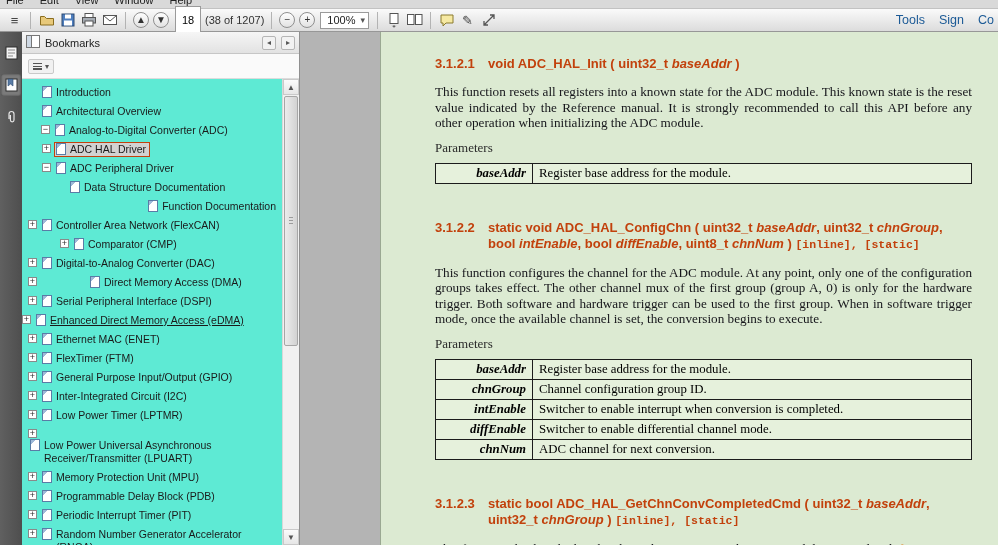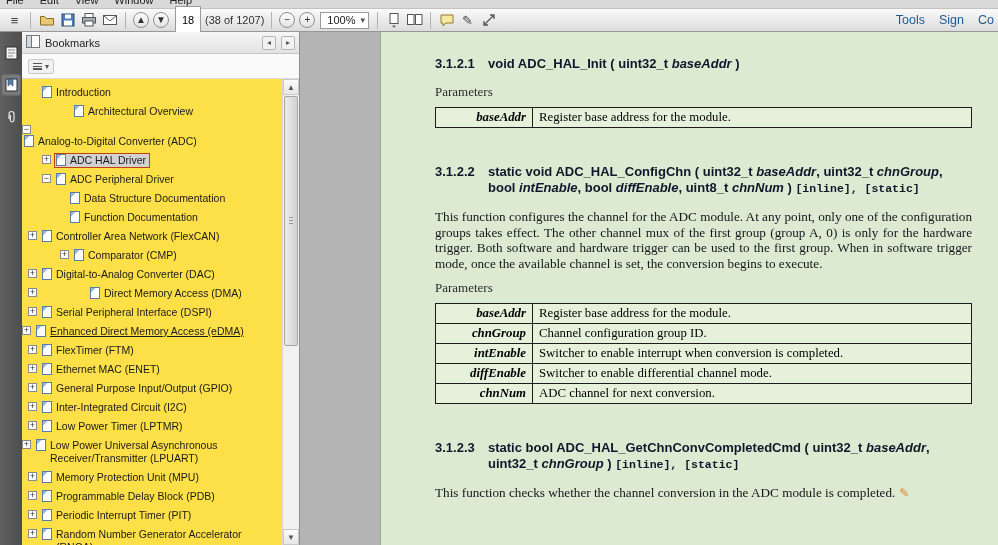--- a/index.html
+++ b/index.html
@@ -38,21 +38,21 @@
   .panel { width:278px; flex:none; background:#fff; border-right:1px solid #8f8f8f; position:relative; }
   .panel-header { height:22px; background:linear-gradient(#f6f6f6,#e2e2e2); border-bottom:1px solid #c6c6c6; display:flex; align-items:center; padding:0 4px; gap:5px; }
   .ph-title { font-size:11px; color:#222; flex:1; }
   .ph-btn { width:14px; height:14px; border:1px solid #b5b5b5; background:#f2f2f2; border-radius:2px; font-size:8px; color:#555; display:flex; align-items:center; justify-content:center; }
   .panel-tools { height:25px; background:#fafafa; border-bottom:1px solid #dcdcdc; display:flex; align-items:center; padding:0 6px; }
   .pt-options { display:flex; align-items:center; gap:3px; border:1px solid #c9c9c9; background:#f1f1f1; border-radius:2px; padding:2px 4px; }
   .opt-lines { width:9px; height:7px; border-top:1px solid #555; border-bottom:1px solid #555; box-shadow:0 -3px 0 -2px #555 inset; position:relative; }
   .opt-lines::after { content:""; position:absolute; left:0; right:0; top:2px; border-top:1px solid #555; }
   .pt-options .dd { font-size:8px; color:#555; }
 
-  .tree { position:absolute; top:47px; left:0; right:17px; bottom:0; overflow:hidden; padding-top:4px; background:#fde047; }
+  .tree { position:absolute; top:47px; left:0; right:17px; bottom:0; overflow:hidden; padding-top:4px; background:#5eead4; }
   .bm-row { display:flex; align-items:flex-start; padding:2px 2px 2px 6px; line-height:13px; }
   .expander { width:9px; height:9px; flex:none; border:1px solid #8a8a8a; background:#fff; margin:2px 3px 0 0; font-size:9px; line-height:7px; text-align:center; color:#333; }
   .leaf .expander { border-color:transparent; background:transparent; }
   .exp-plus .expander::before { content:"+"; }
   .exp-minus .expander::before { content:"\2212"; }
   .bm-inner { display:flex; align-items:flex-start; padding:0 3px 0 1px; border:1px solid transparent; }
   .selected .bm-inner { background:#d2d2d2; border:1px solid #c2410c; }
   .bm-icon { width:10px; height:12px; flex:none; border:1px solid #5a7ca6; background:linear-gradient(135deg,#9fb9d8 3px,#fff 3px); margin:0 4px 0 0; }
   .bm-label { font-size:10.5px; color:#1a1a1a; }
   .underlined .bm-label { text-decoration:underline; }
@@ -63,21 +63,21 @@
   .vs-up { top:0; }
   .vs-down { bottom:0; }
   .vs-thumb { position:absolute; top:17px; height:250px; left:1px; right:1px; background:linear-gradient(90deg,#ececec,#d2d2d2); border:1px solid #a6a6a6; border-radius:2px; }
   .vs-thumb::after { content:""; position:absolute; left:4px; right:4px; top:50%; margin-top:-4px; height:8px; background:repeating-linear-gradient(#9b9b9b 0 1px, transparent 1px 3px); }
 
   
   .canvas { flex:1; position:relative; background:#b4b4b4; overflow:hidden; }
   .page { position:absolute; top:0; left:80px; right:0; height:100%; background:#dcead2; border-left:1px solid #9aa892; padding:24px 26px 0 54px; overflow:hidden; }
 
   .sec + .sec { margin-top:36px; }
-  .sec-head { display:flex; align-items:flex-start; font-family:"Liberation Sans",sans-serif; font-weight:bold; font-size:13px; line-height:16px; color:#0f172a; margin-bottom:12px; }
+  .sec-head { display:flex; align-items:flex-start; font-family:"Liberation Sans",sans-serif; font-weight:bold; font-size:13px; line-height:16px; color:#c2410c; margin-bottom:12px; }
   .hnum { flex:0 0 53px; }
   .hsegs { flex:1; }
   .hb { font-weight:bold; }
   .hbi { font-weight:bold; font-style:italic; }
   .hmono { font-family:"Liberation Mono", monospace; font-weight:bold; font-size:11.5px; }
 
   .body { font-family:"Liberation Serif", serif; font-size:13.2px; line-height:15.5px; color:#15151a; text-align:justify; margin-bottom:9px; }
   .params { font-family:"Liberation Serif", serif; font-size:13px; color:#2b2b2b; margin-bottom:7px; }
   .ptable { width:100%; border-collapse:collapse; }
   .ptable td { border:1px solid #1c1c1c; background:#e6f1dc; font-family:"Liberation Serif", serif; font-size:12.8px; padding:2px 6px; }
@@ -229,29 +229,29 @@
       <div class="tree">
 
           <div class="bm-row leaf" style="padding-left: 6px;">
             <span class="expander"></span>
             <span class="bm-inner">
               <span class="bm-icon"></span>
               <span class="bm-label">Introduction</span>
             </span>
           </div>
 
-          <div class="bm-row leaf" style="padding-left: 6px; gap: 32px;">
+          <div class="bm-row leaf" style="padding-left: 6px;">
             <span class="expander"></span>
             <span class="bm-inner">
               <span class="bm-icon"></span>
               <span class="bm-label">Architectural Overview</span>
             </span>
           </div>
 
-          <div class="bm-row exp-minus" style="padding-left: 0; flex-direction: column;">
+          <div class="bm-row exp-minus" style="padding-left: 19px;">
             <span class="expander"></span>
             <span class="bm-inner">
               <span class="bm-icon"></span>
               <span class="bm-label">Analog-to-Digital Converter (ADC)</span>
             </span>
           </div>
 
           <div class="bm-row exp-plus selected" style="padding-left: 20px;">
             <span class="expander"></span>
             <span class="bm-inner">
@@ -269,21 +269,21 @@
           </div>
 
           <div class="bm-row leaf" style="padding-left: 34px;">
             <span class="expander"></span>
             <span class="bm-inner">
               <span class="bm-icon"></span>
               <span class="bm-label">Data Structure Documentation</span>
             </span>
           </div>
 
-          <div class="bm-row leaf" style="padding-left: 34px;">
+          <div class="bm-row leaf" style="padding-left: 18px; justify-content: flex-end;">
             <span class="expander"></span>
             <span class="bm-inner">
               <span class="bm-icon"></span>
               <span class="bm-label">Function Documentation</span>
             </span>
           </div>
 
           <div class="bm-row exp-plus" style="padding-left: 6px;">
             <span class="expander"></span>
             <span class="bm-inner">
@@ -329,57 +329,57 @@
             <span class="bm-inner">
               <span class="bm-icon"></span>
               <span class="bm-label">Enhanced Direct Memory Access (eDMA)</span>
             </span>
           </div>
 
           <div class="bm-row exp-plus" style="padding-left: 6px;">
             <span class="expander"></span>
             <span class="bm-inner">
               <span class="bm-icon"></span>
+              <span class="bm-label">Ethernet MAC (ENET)</span>
+            </span>
+          </div>
+
+          <div class="bm-row exp-plus" style="padding-left: 6px;">
+            <span class="expander"></span>
+            <span class="bm-inner">
+              <span class="bm-icon"></span>
               <span class="bm-label">FlexTimer (FTM)</span>
             </span>
           </div>
 
           <div class="bm-row exp-plus" style="padding-left: 6px;">
             <span class="expander"></span>
             <span class="bm-inner">
               <span class="bm-icon"></span>
-              <span class="bm-label">Ethernet MAC (ENET)</span>
-            </span>
-          </div>
-
-          <div class="bm-row exp-plus" style="padding-left: 6px;">
-            <span class="expander"></span>
-            <span class="bm-inner">
-              <span class="bm-icon"></span>
               <span class="bm-label">General Purpose Input/Output (GPIO)</span>
             </span>
           </div>
 
           <div class="bm-row exp-plus" style="padding-left: 6px;">
             <span class="expander"></span>
             <span class="bm-inner">
               <span class="bm-icon"></span>
               <span class="bm-label">Inter-Integrated Circuit (I2C)</span>
             </span>
           </div>
 
           <div class="bm-row exp-plus" style="padding-left: 6px;">
             <span class="expander"></span>
             <span class="bm-inner">
               <span class="bm-icon"></span>
               <span class="bm-label">Low Power Timer (LPTMR)</span>
             </span>
           </div>
 
-          <div class="bm-row exp-plus" style="padding-left: 0;">
+          <div class="bm-row exp-plus" style="padding-left: 6px; flex-direction: column;">
             <span class="expander"></span>
             <span class="bm-inner">
               <span class="bm-icon"></span>
               <span class="bm-label">Low Power Universal Asynchronous Receiver/Transmitter (LPUART)</span>
             </span>
           </div>
 
           <div class="bm-row exp-plus" style="padding-left: 6px;">
             <span class="expander"></span>
             <span class="bm-inner">
@@ -421,20 +421,21 @@
     </div>
 
     <div class="canvas">
       <div class="page">
 
         <div class="sec">
           <div class="sec-head">
             <span class="hnum">3.1.2.1</span>
             <span class="hsegs"><span class="hseg hb">void ADC_HAL_Init ( uint32_t </span><span class="hseg hbi">baseAddr</span><span class="hseg hb"> )</span></span>
           </div>
+          <p class="body">This function resets all registers into a known state for the ADC module. This known state is the reset value indicated by the Reference manual. It is strongly recommended to call this API before any other operation when initializing the ADC module.</p>
           <div class="params">Parameters</div>
           <table class="ptable">
             <tbody>
 
                 <tr class="prow">
                   <td class="pcell">baseAddr</td>
                   <td class="dcell">Register base address for the module.</td>
                 </tr>
               </tbody>
           </table>

